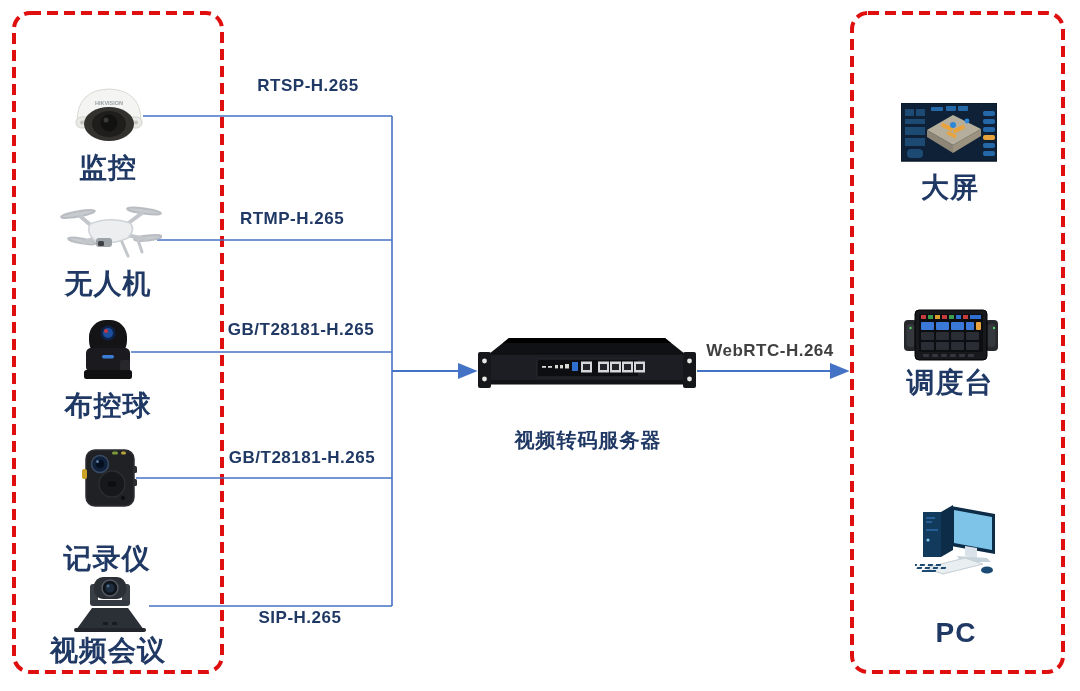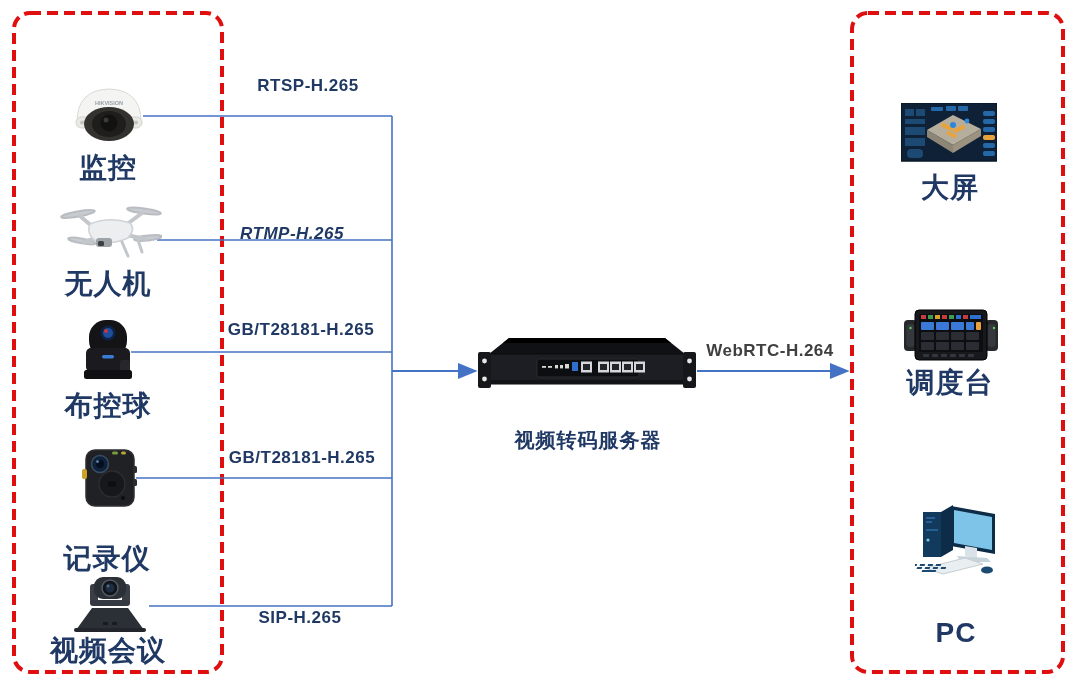--- a/index.html
+++ b/index.html
@@ -136,21 +136,21 @@
     </svg>
   </div>
 
   <div class="lbl" style="left:108px;top:149px;">监控</div>
   <div class="lbl" style="left:108px;top:265px;">无人机</div>
   <div class="lbl" style="left:108px;top:387px;">布控球</div>
   <div class="lbl" style="left:107px;top:512px;margin-top:28px;">记录仪</div>
   <div class="lbl" style="left:108px;top:632px;">视频会议</div>
 
   <div class="proto" style="left:308px;top:76px;">RTSP-H.265</div>
-  <div class="proto" style="left:292px;top:224px;font-style:italic;">RTMP-H.265</div>
+  <div class="proto" style="left:292px;top:209px;">RTMP-H.265</div>
   <div class="proto" style="left:301px;top:320px;">GB/T28181-H.265</div>
   <div class="proto" style="left:302px;top:448px;">GB/T28181-H.265</div>
   <div class="proto" style="left:300px;top:608px;">SIP-H.265</div>
   <div class="proto red" style="left:770px;top:341px;">WebRTC-H.264</div>
 
   <div class="srv-lbl" style="left:588px;top:325px;">思载科技</div>
 
   <div class="dev" style="left:477px;top:334px;width:220px;height:60px;">
     <svg viewBox="0 0 220 60">
       <polygon points="32,4 188,4 208,20 12,20" fill="#101114"></polygon>

